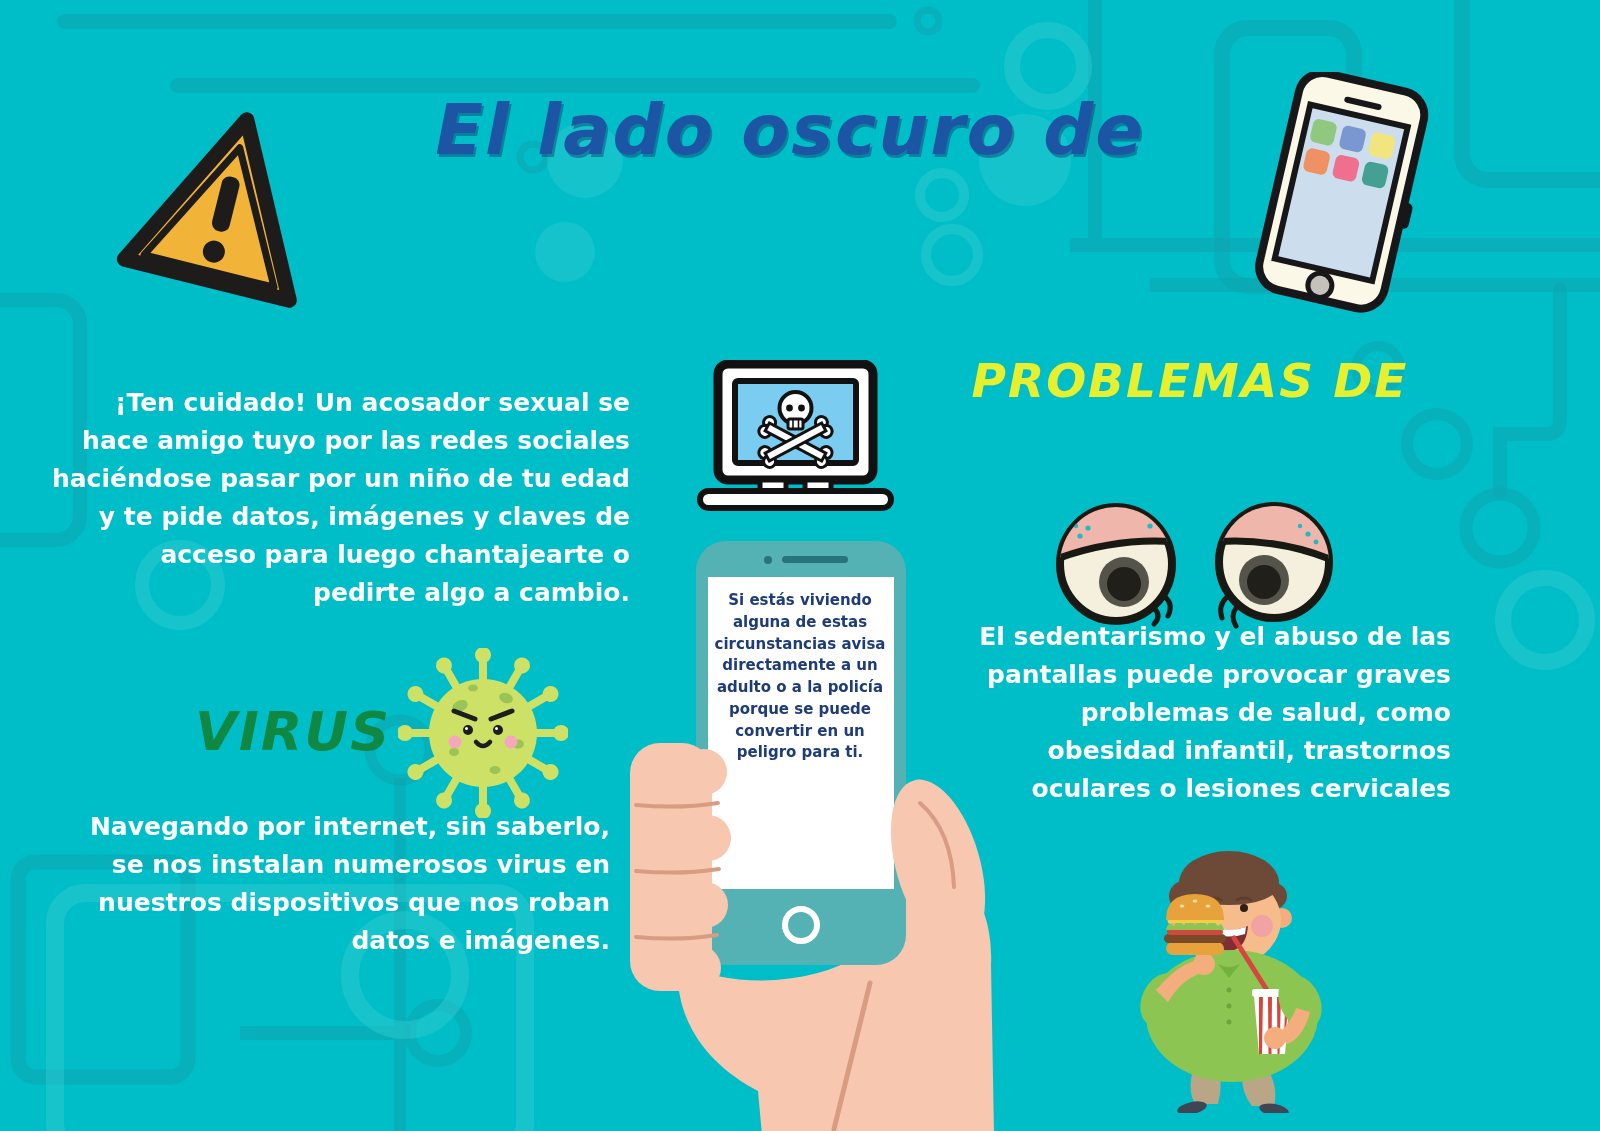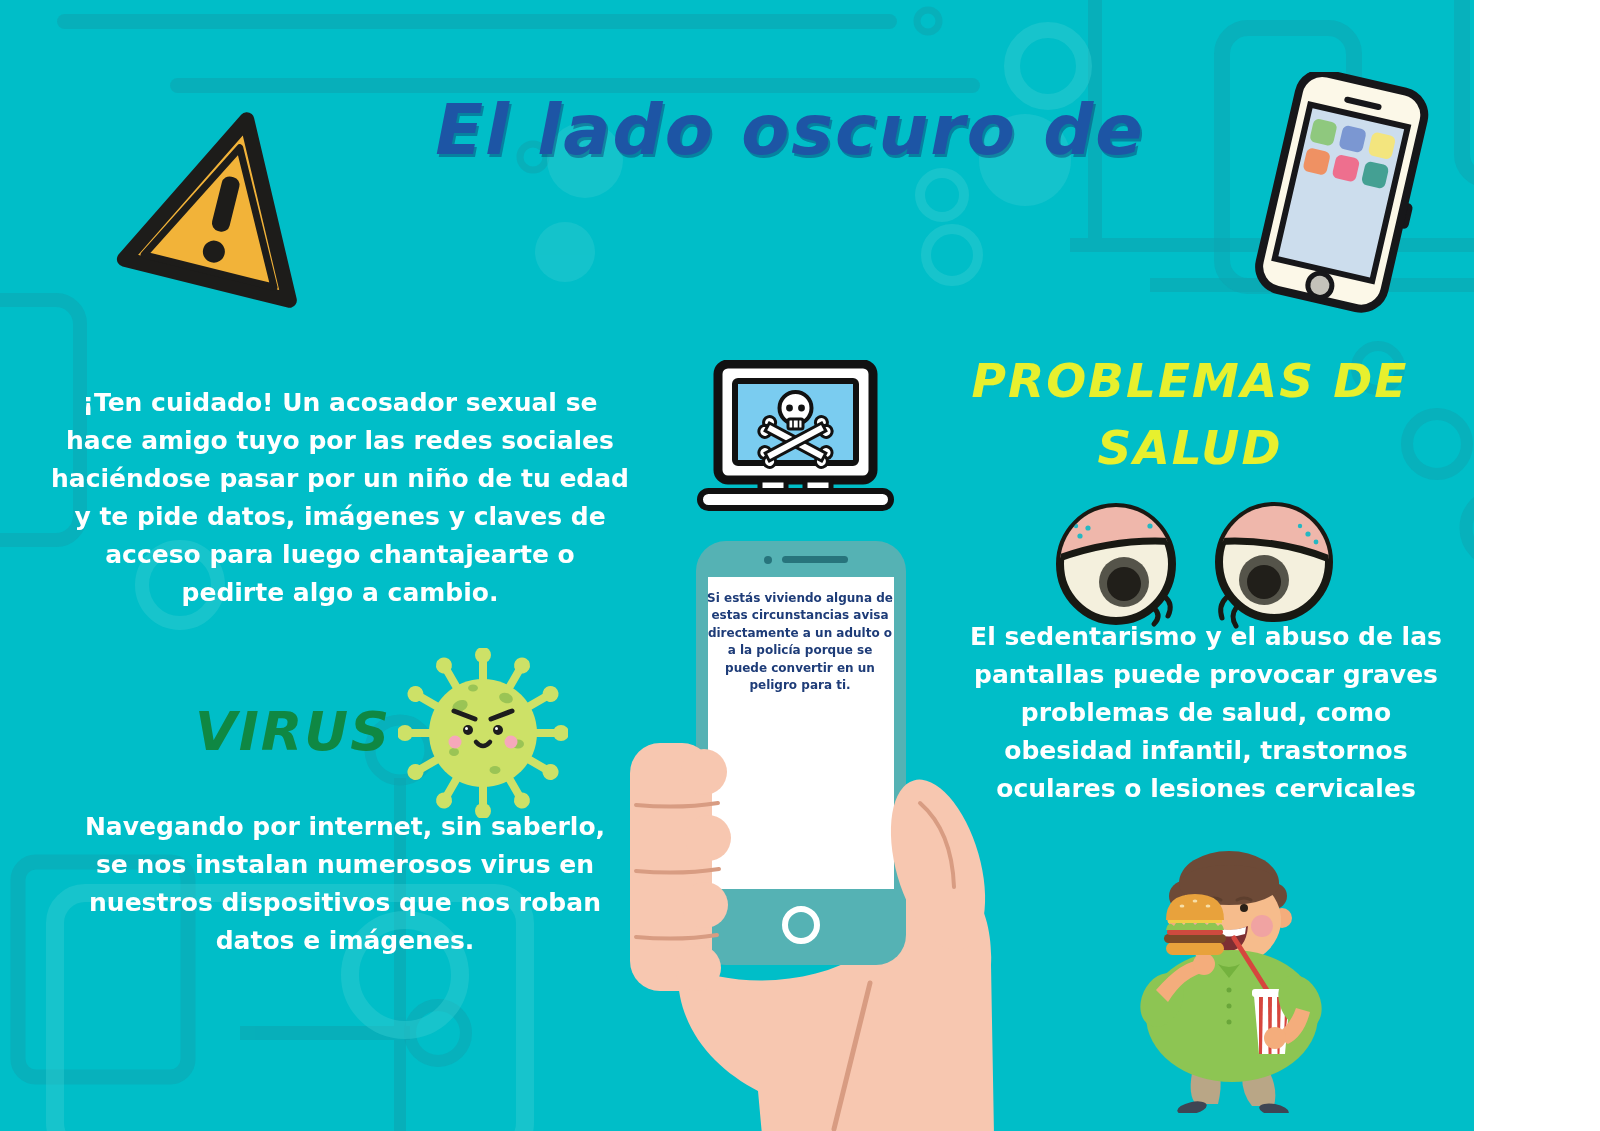--- a/index.html
+++ b/index.html
@@ -1,33 +1,33 @@
 <!DOCTYPE html>
 <html><head>
 <meta charset="utf-8">
 <style>
   html,body{margin:0;padding:0;}
   body{width:1600px;height:1131px;font-family:"DejaVu Sans","Liberation Sans",sans-serif;}
-  .canvas{position:relative;width:1474px;height:1131px;background:#00bec8;overflow:hidden;}
+  .canvas{position:relative;width:1600px;height:1131px;background:#00bec8;overflow:hidden;}
   .abs{position:absolute;}
   svg{display:block;}
   .bg-svg{position:absolute;left:0;top:0;}
   .script{font-family:"DejaVu Sans","Liberation Sans",sans-serif;font-weight:bold;font-style:oblique;letter-spacing:2px;}
   .title{left:360px;top:78px;width:860px;text-align:center;font-size:70px;line-height:1.5;
          color:#1d55a5;text-shadow:2px 3px 0 rgba(14,55,110,.45);}
   .heading{text-align:center;}
   .h-grooming{left:150px;top:280px;width:420px;font-size:57px;color:#fb2b2b;}
   .h-virus{left:168px;top:700px;width:250px;font-size:54px;color:#0f8843;}
   .h-salud{left:935px;top:348px;width:510px;font-size:47px;line-height:1.42;color:#e7f02e;}
-  .body-text{color:#ffffff;font-weight:bold;text-align:center;font-size:25px;line-height:1.52;}
+  .body-text{color:#ffffff;font-weight:bold;text-align:right;font-size:25px;line-height:1.52;}
   .t-grooming{left:50px;top:384px;width:580px;}
   .t-virus{left:80px;top:808px;width:530px;}
   .t-salud{left:961px;top:618px;width:490px;}
   .phone-msg{left:706px;top:590px;width:188px;text-align:center;color:#1e3c78;font-weight:bold;
-             font-size:12px;line-height:1.45;}
+             font-size:15px;line-height:1.45;}
 </style>
 </head>
 <body>
 
 <div class="canvas">
 
   <svg class="bg-svg" width="1600" height="1131" viewBox="0 0 1600 1131">
     <g fill="#0da4af" opacity="0.55">
       <rect x="57" y="14" width="840" height="15" rx="7.5"></rect>
       <rect x="170" y="78" width="810" height="15" rx="7.5"></rect>
@@ -126,21 +126,20 @@
       <circle cx="113.5" cy="48" r="3.4" fill="#111111"></circle>
       <path d="M105 60 v8 M110.5 60 v8" stroke="#111111" stroke-width="1.6"></path>
     </g>
     <rect x="72" y="120" width="26" height="12" fill="#ffffff" stroke="#111111" stroke-width="5"></rect>
     <rect x="117" y="120" width="26" height="12" fill="#ffffff" stroke="#111111" stroke-width="5"></rect>
     <rect x="12" y="131" width="191" height="17" rx="8.5" fill="#ffffff" stroke="#111111" stroke-width="6"></rect>
   </svg>
 
   <div class="abs heading script h-salud">
     <div>PROBLEMAS DE</div>
-    <div>SALUD</div>
   </div>
 
   <svg class="abs" style="left:1050px;top:498px;" width="300" height="135" viewBox="0 0 300 135">
     <defs>
       <clipPath id="eyeL">
           <ellipse cx="66" cy="66" rx="56" ry="57"></ellipse>
         </clipPath>
       <clipPath id="eyeR">
           <ellipse cx="224" cy="64" rx="55" ry="56"></ellipse>
         </clipPath>

